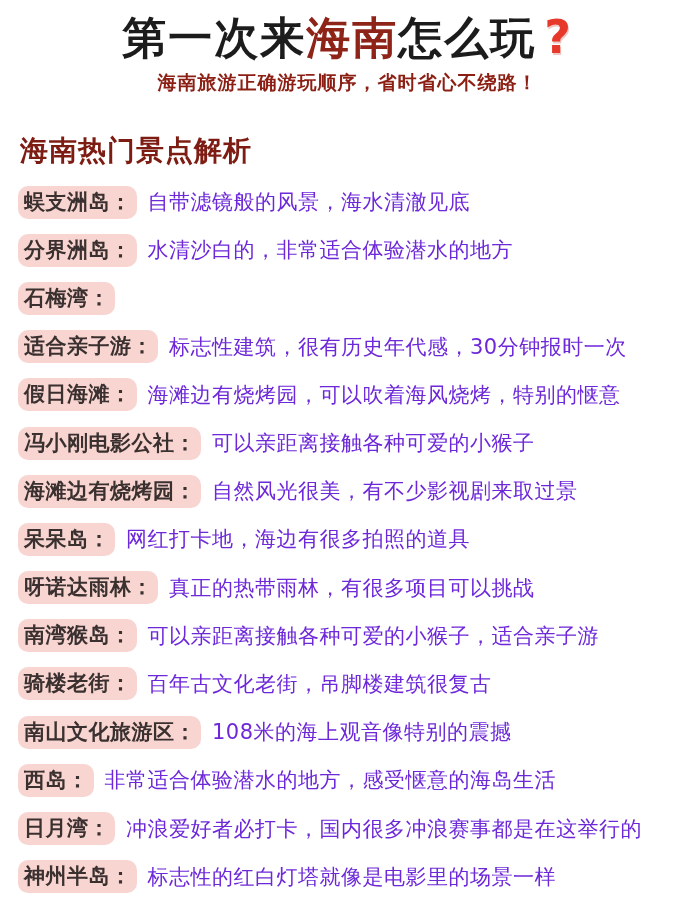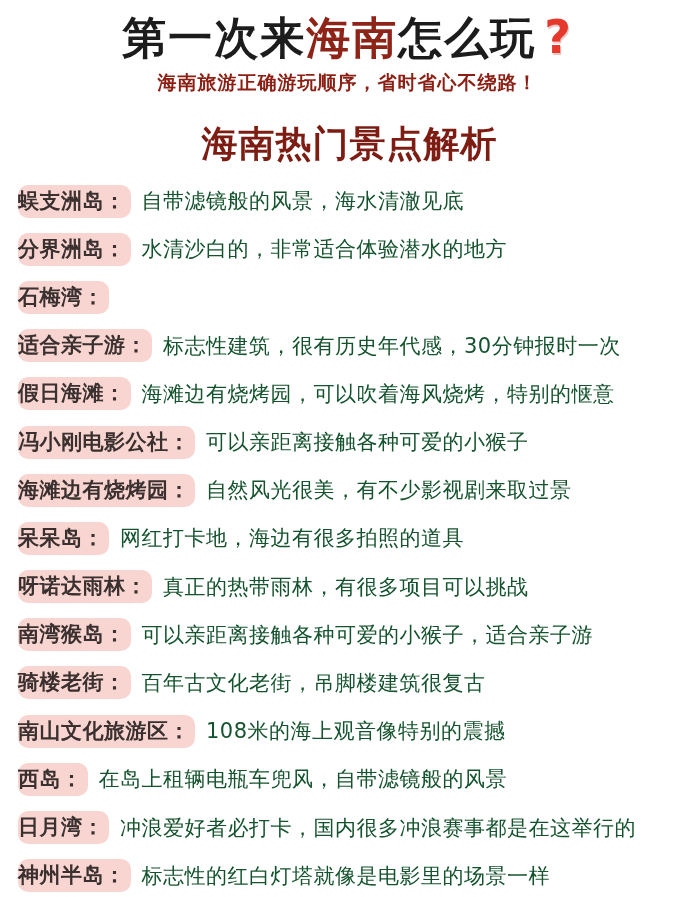--- a/index.html
+++ b/index.html
@@ -40,50 +40,49 @@
     text-shadow: 1px 2px 0 rgba(180, 30, 20, 0.25);
   }
   .subtitle {
     margin: 5px 0 0 0;
     font-size: 19px;
     font-weight: 700;
     color: #8c1f14;
     letter-spacing: 1px;
   }
   .section-title {
-    margin: 24px 0 0 20px;
-    font-size: 36px;
+    margin: 36px 0 0 20px;
+    font-size: 28px;
     font-weight: 900;
     color: #7d1c12;
     letter-spacing: 1px;
-    text-align: center;
   }
   .list {
     list-style: none;
     margin: 8px 0 0 18px;
     padding: 0;
   }
   .row {
     display: flex;
     align-items: center;
     height: 48.2px;
     font-size: 21px;
     white-space: nowrap;
   }
   .name-chip {
     background: #f8d5d0;
     border-radius: 10px;
-    padding: 2px 5px 3px 0;
+    padding: 2px 5px 3px 6px;
     font-weight: 700;
     color: #39302f;
     letter-spacing: 0.5px;
   }
   .desc {
     margin-left: 11px;
-    color: #14532d;
+    color: #6d28d9;
     font-weight: 500;
     letter-spacing: 0.5px;
   }
 </style>
 </head>
 <body>
 
 <div class="page">
 
   <header class="header">
@@ -148,21 +147,21 @@
       <span class="desc">百年古文化老街，吊脚楼建筑很复古</span>
     </li>
 
     <li class="row">
       <span class="name-chip"><span>南山文化旅游区</span><span>：</span></span>
       <span class="desc">108米的海上观音像特别的震撼</span>
     </li>
 
     <li class="row">
       <span class="name-chip"><span>西岛</span><span>：</span></span>
-      <span class="desc">在岛上租辆电瓶车兜风，自带滤镜般的风景</span>
+      <span class="desc">非常适合体验潜水的地方，感受惬意的海岛生活</span>
     </li>
 
     <li class="row">
       <span class="name-chip"><span>日月湾</span><span>：</span></span>
       <span class="desc">冲浪爱好者必打卡，国内很多冲浪赛事都是在这举行的</span>
     </li>
 
     <li class="row">
       <span class="name-chip"><span>神州半岛</span><span>：</span></span>
       <span class="desc">标志性的红白灯塔就像是电影里的场景一样</span>

